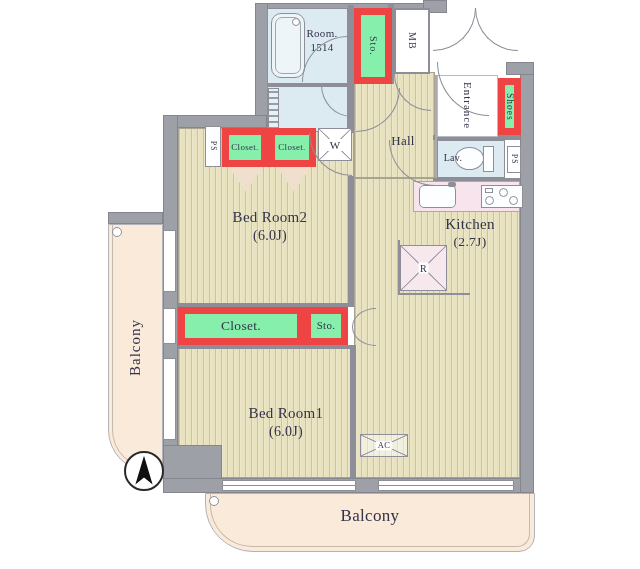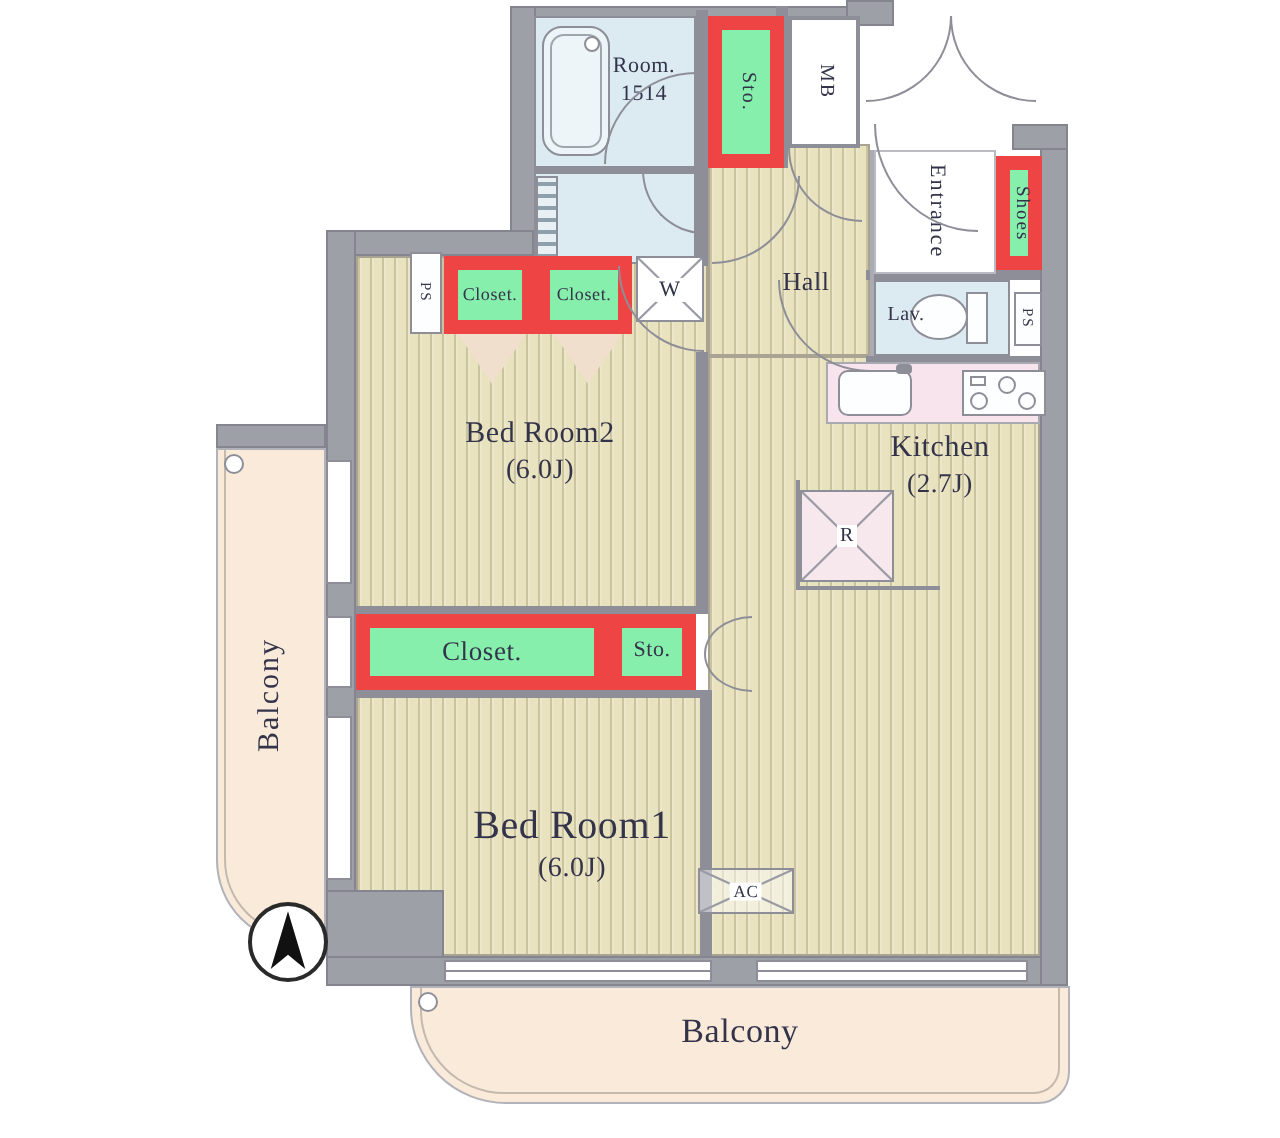--- a/index.html
+++ b/index.html
@@ -180,25 +180,25 @@
     </div>
   <div class="abs cream lbl" style="left:304px;top:307px;width:44px;height:38px;font-size:11px;">
       <span>Sto.</span>
     </div>
 
   <div class="abs lbl" style="left:195px;top:204px;width:150px;height:44px;">
     <span style="font-size:15px;">Bed Room2</span>
     <span style="font-size:14px;">(6.0J)</span>
   </div>
   <div class="abs lbl" style="left:210px;top:386px;width:152px;height:44px;">
-    <span style="font-size:20px;margin-top:28px;">Bed Room1</span>
+    <span style="font-size:15px;margin-top:28px;">Bed Room1</span>
     <span style="font-size:14px;">(6.0J)</span>
   </div>
 
-  <div class="abs xbox" style="left:349px;top:434px;width:48px;height:23px;border:1px solid #8d8e97;background-color:rgba(255,255,255,0.45);">
+  <div class="abs xbox" style="left:360px;top:434px;width:48px;height:23px;border:1px solid #8d8e97;background-color:rgba(255,255,255,0.45);">
     <div class="abs lbl chip" style="left:50%;top:50%;transform:translate(-50%,-50%);font-size:8.5px;">
         <span>AC</span>
       </div>
   </div>
 
   <div class="abs arc br" style="left:302px;top:36px;width:46px;height:46px;"></div>
   <div class="abs arc tr" style="left:321px;top:85px;width:31px;height:32px;"></div>
   <div class="abs arc tl" style="left:356px;top:88px;width:44px;height:44px;"></div>
   <div class="abs arc tr" style="left:394px;top:74px;width:37px;height:37px;"></div>
   <div class="abs arc tl" style="left:433px;top:8px;width:43px;height:43px;"></div>

